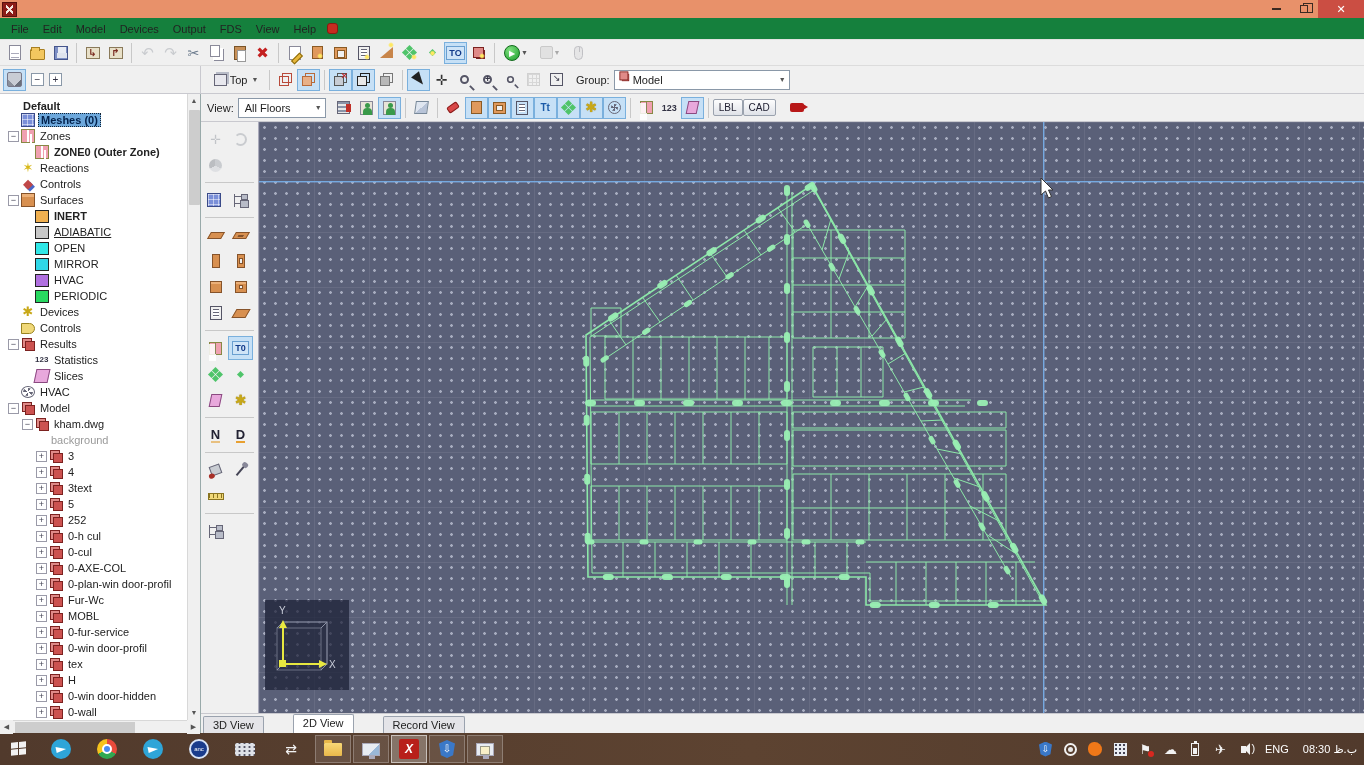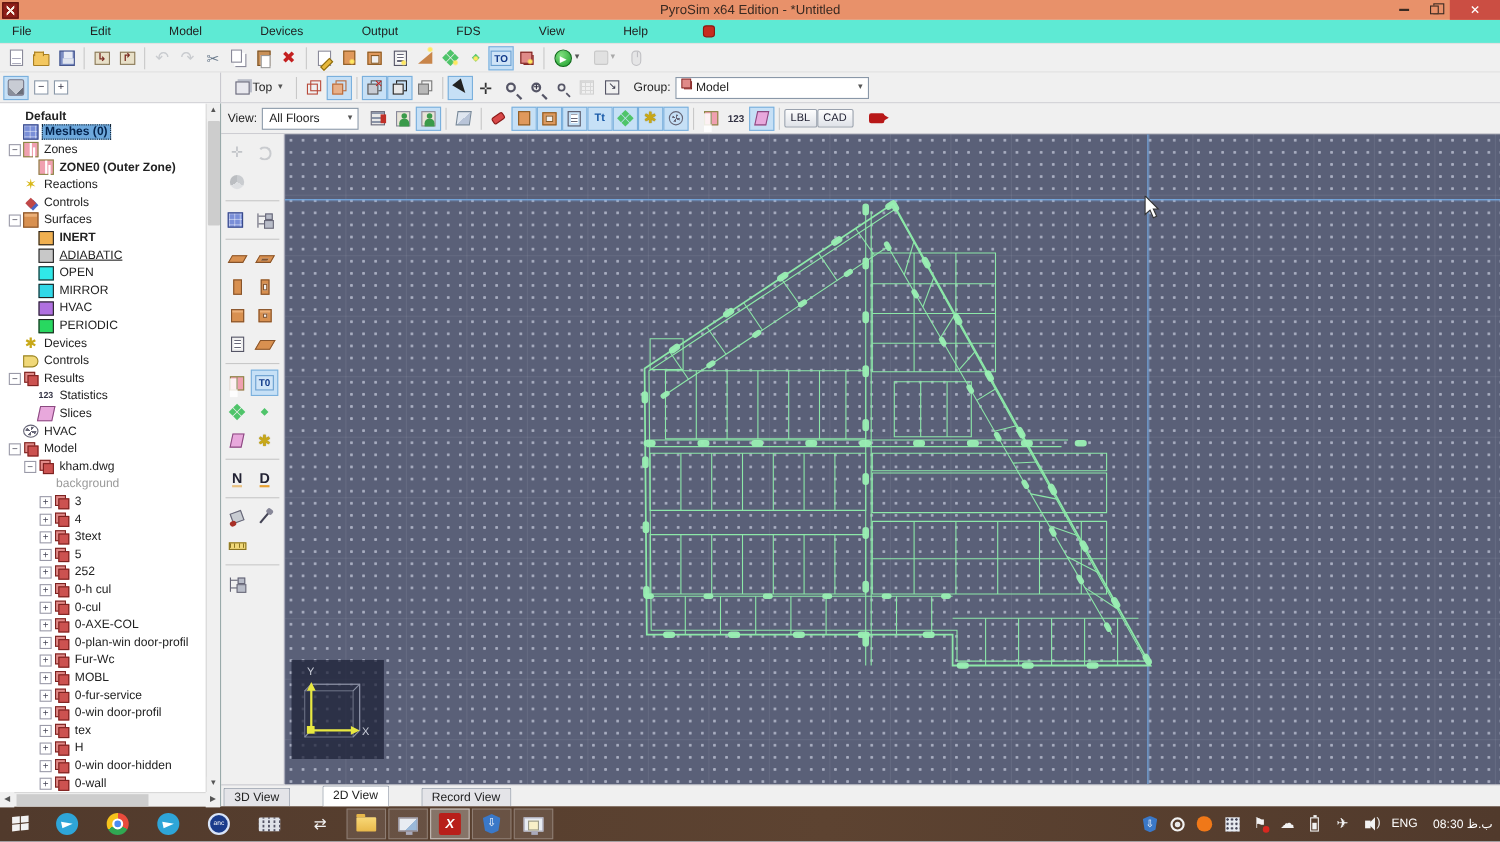--- a/index.html
+++ b/index.html
@@ -15,21 +15,21 @@
                 linear-gradient(45deg,transparent 40%,#f5e9e0 40%,#f5e9e0 60%,transparent 60%); }
   .title { position:absolute; left:0; right:0; text-align:center; font-size:12px; color:#3a2a22; }
   .winbtns { margin-left:auto; display:flex; height:18px; z-index:2; }
   .wbtn { width:28px; height:18px; display:flex; align-items:center; justify-content:center; color:#3a2a22; font-size:11px; }
   .wbtn.close { width:46px; background:var(--close_btn); color:#fff; }
   .restore-glyph { width:8px; height:8px; border:1px solid #3a2a22; position:relative; background:var(--titlebar_bg);}
   .restore-glyph::before { content:""; position:absolute; left:2px; top:-3px; width:8px; height:8px; border:1px solid #3a2a22; z-index:-1; }
   .min-glyph { width:9px; height:2px; background:#3a2a22; }
 
   
-  .menubar { height:22px; background:#5eead4; display:flex; align-items:center; padding-left:4px; border-bottom:1px solid #e2e2e2; flex:0 0 auto;gap:39px;}
+  .menubar { height:22px; background:#15803d; display:flex; align-items:center; padding-left:4px; border-bottom:1px solid #e2e2e2; flex:0 0 auto;}
   .menu-item { padding:3px 7px; }
   .rec-ind { width:11px; height:11px; border-radius:3px; background:#c62c20; border:1px solid #8a1a12; margin-left:4px; }
 
   
   .toolbar { display:flex; align-items:center; background:#f0f0f0; flex:0 0 auto; }
   .tb-main { height:26px; padding-left:3px; border-bottom:1px solid #dcdcdc; }
   .sep { width:1px; height:20px; background:#c8c8c8; margin:0 4px; }
   .ib { width:23px; height:22px; display:flex; align-items:center; justify-content:center; position:relative; border:1px solid transparent; }
   .ib.on { background:var(--toolbar_highlight); border-color:#7ab0dd; }
   .ib.dis { opacity:.45; }
@@ -246,21 +246,20 @@
   .spk::after { content:")"; position:absolute; left:10px; top:-4px; color:#f2f2f2; font-size:11px; }
   .traytxt { margin:0 7px; font-size:11px; color:#fff; }
 </style>
 </head>
 <body>
 
 <div id="app">
 
   <div class="titlebar">
     <span class="appicon g"></span>
-    <span class="title">PyroSim x64 Edition - *Untitled</span>
     <span class="winbtns">
       <span class="wbtn">
           <span class="min-glyph"></span>
         </span>
       <span class="wbtn">
           <span class="restore-glyph"></span>
         </span>
       <span class="wbtn close">✕</span>
     </span>
   </div>

